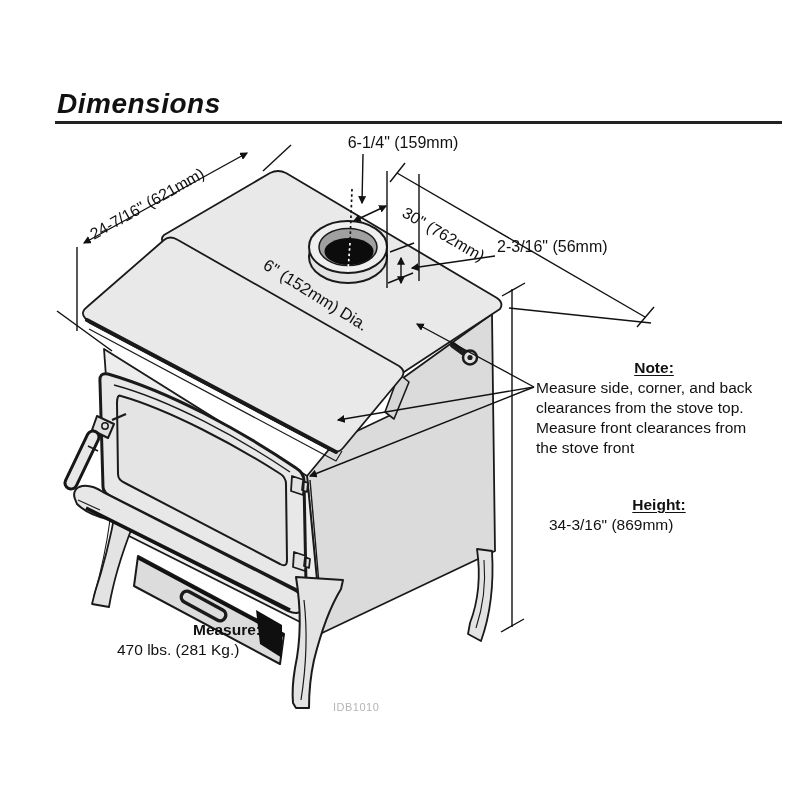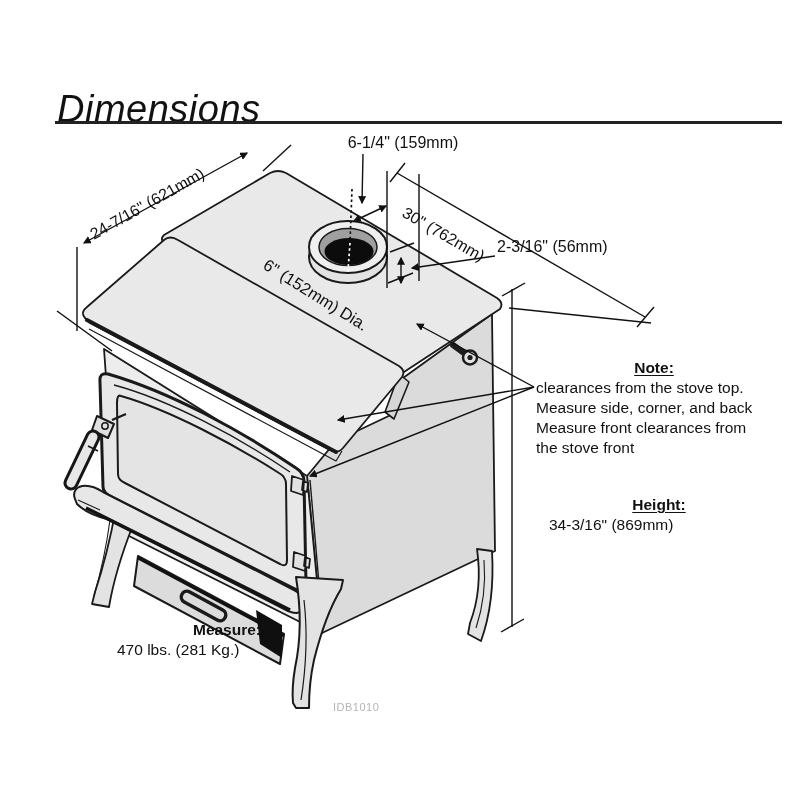--- a/index.html
+++ b/index.html
@@ -1,18 +1,18 @@
 <!DOCTYPE html>
 <html><head>
 <meta charset="utf-8">
 <style>
   html,body{margin:0;padding:0;background:#ffffff;}
   .page{position:relative;width:800px;height:795px;background:#ffffff;overflow:hidden;
         font-family:"Liberation Sans", sans-serif;color:#111;}
-  .title{position:absolute;left:57px;top:88px;font-size:38px;font-weight:normal;
+  .title{position:absolute;left:57px;top:88px;font-size:28px;font-weight:bold;
          font-style:italic;letter-spacing:.5px;color:#111;}
   .rule{position:absolute;left:55px;top:121px;width:727px;height:3px;background:#222;}
   svg.diagram{position:absolute;left:0;top:0;}
   .callout{position:absolute;font-size:15.5px;line-height:20px;color:#111;}
   .callout .hd{font-weight:bold;text-align:center;}
   .callout .hd.u{text-decoration:underline;text-underline-offset:2px;}
   .note-block{left:536px;top:358px;width:236px;}
   .height-block{left:537px;top:495px;width:220px;margin-left:12px;}
   .weight-block{left:117px;top:620px;width:220px;}
 </style>
@@ -160,22 +160,22 @@
       <text transform="translate(94,240) rotate(-29.5)">24-7/16" (621mm)</text>
       <text transform="translate(401,216) rotate(30)">30" (762mm)</text>
       <text x="497" y="252">2-3/16" (56mm)</text>
       <text transform="translate(262,268) rotate(32)" font-size="16.5">6" (152mm) Dia.</text>
       <text x="333" y="711" font-size="11" fill="#b5b5b5" letter-spacing="0.5">IDB1010</text>
     </g>
   </svg>
 
   <div class="callout note-block">
     <div class="hd u">Note:</div>
+    <div>Measure side, corner, and back</div>
     <div>clearances from the stove top.</div>
-    <div>Measure side, corner, and back</div>
     <div>Measure front clearances from</div>
     <div>the stove front</div>
   </div>
 
   <div class="callout height-block">
     <div class="hd u">Height:</div>
     <div>34-3/16" (869mm)</div>
   </div>
 
   <div class="callout weight-block">

